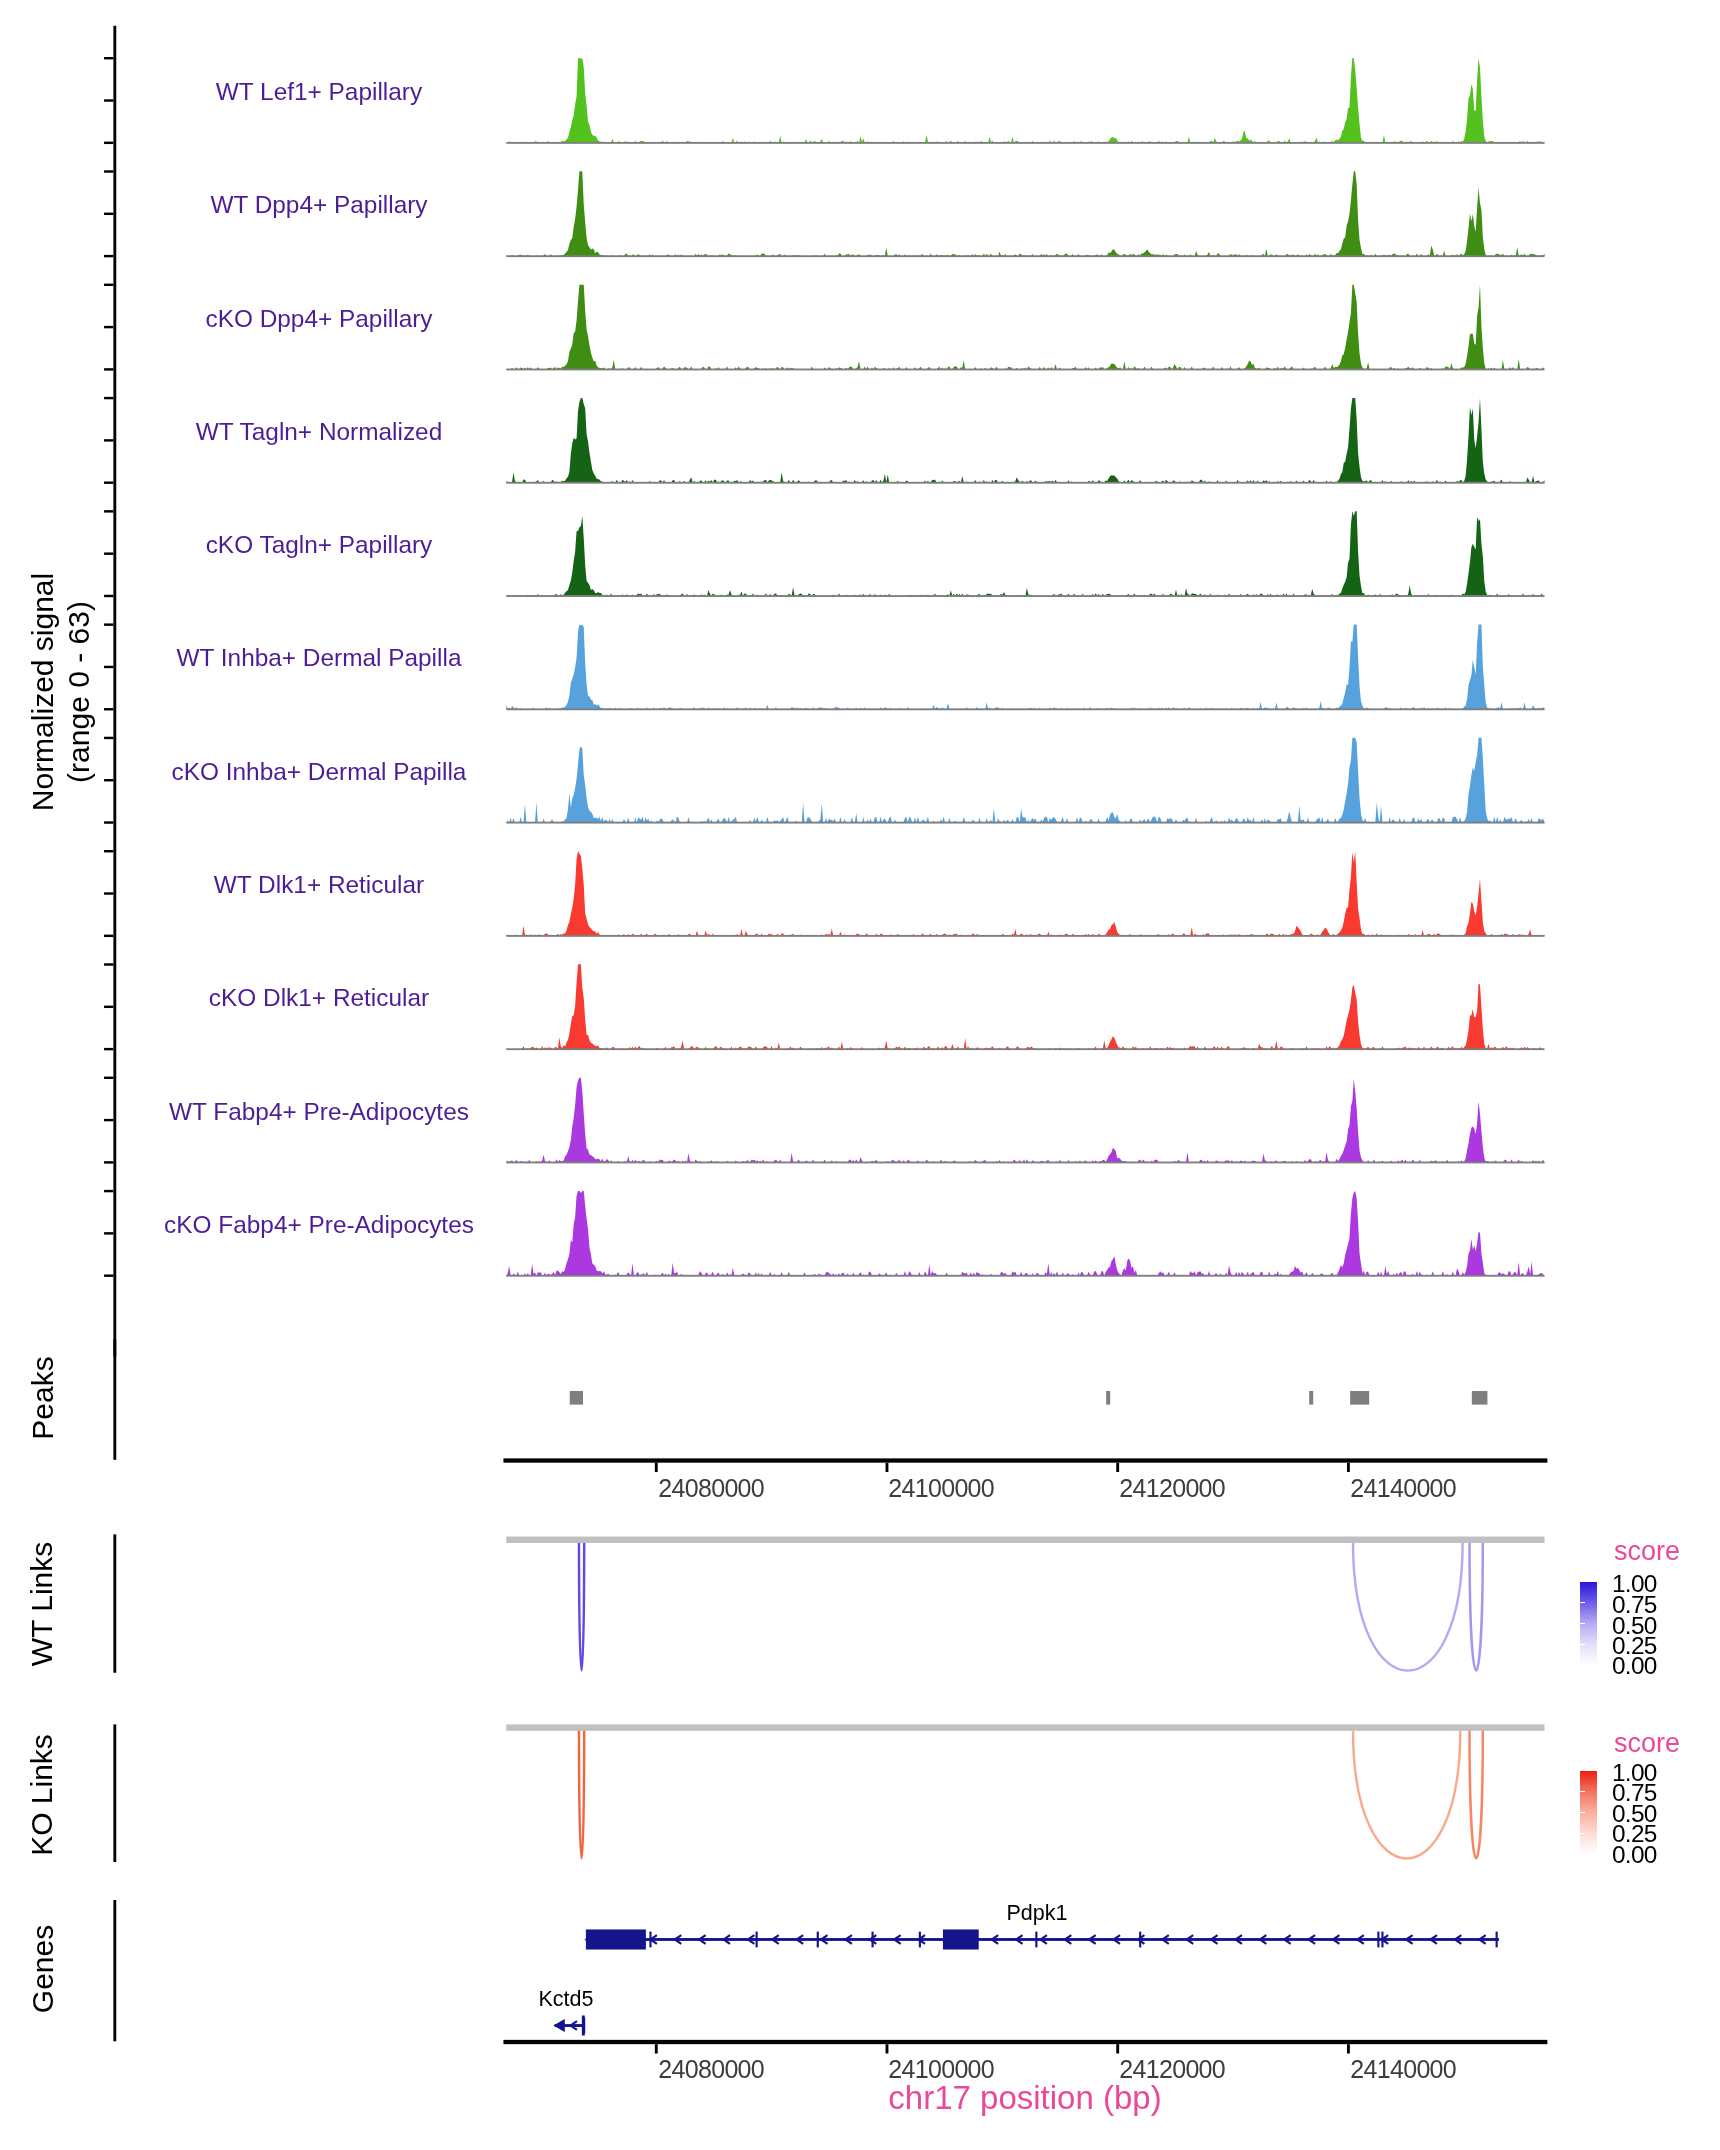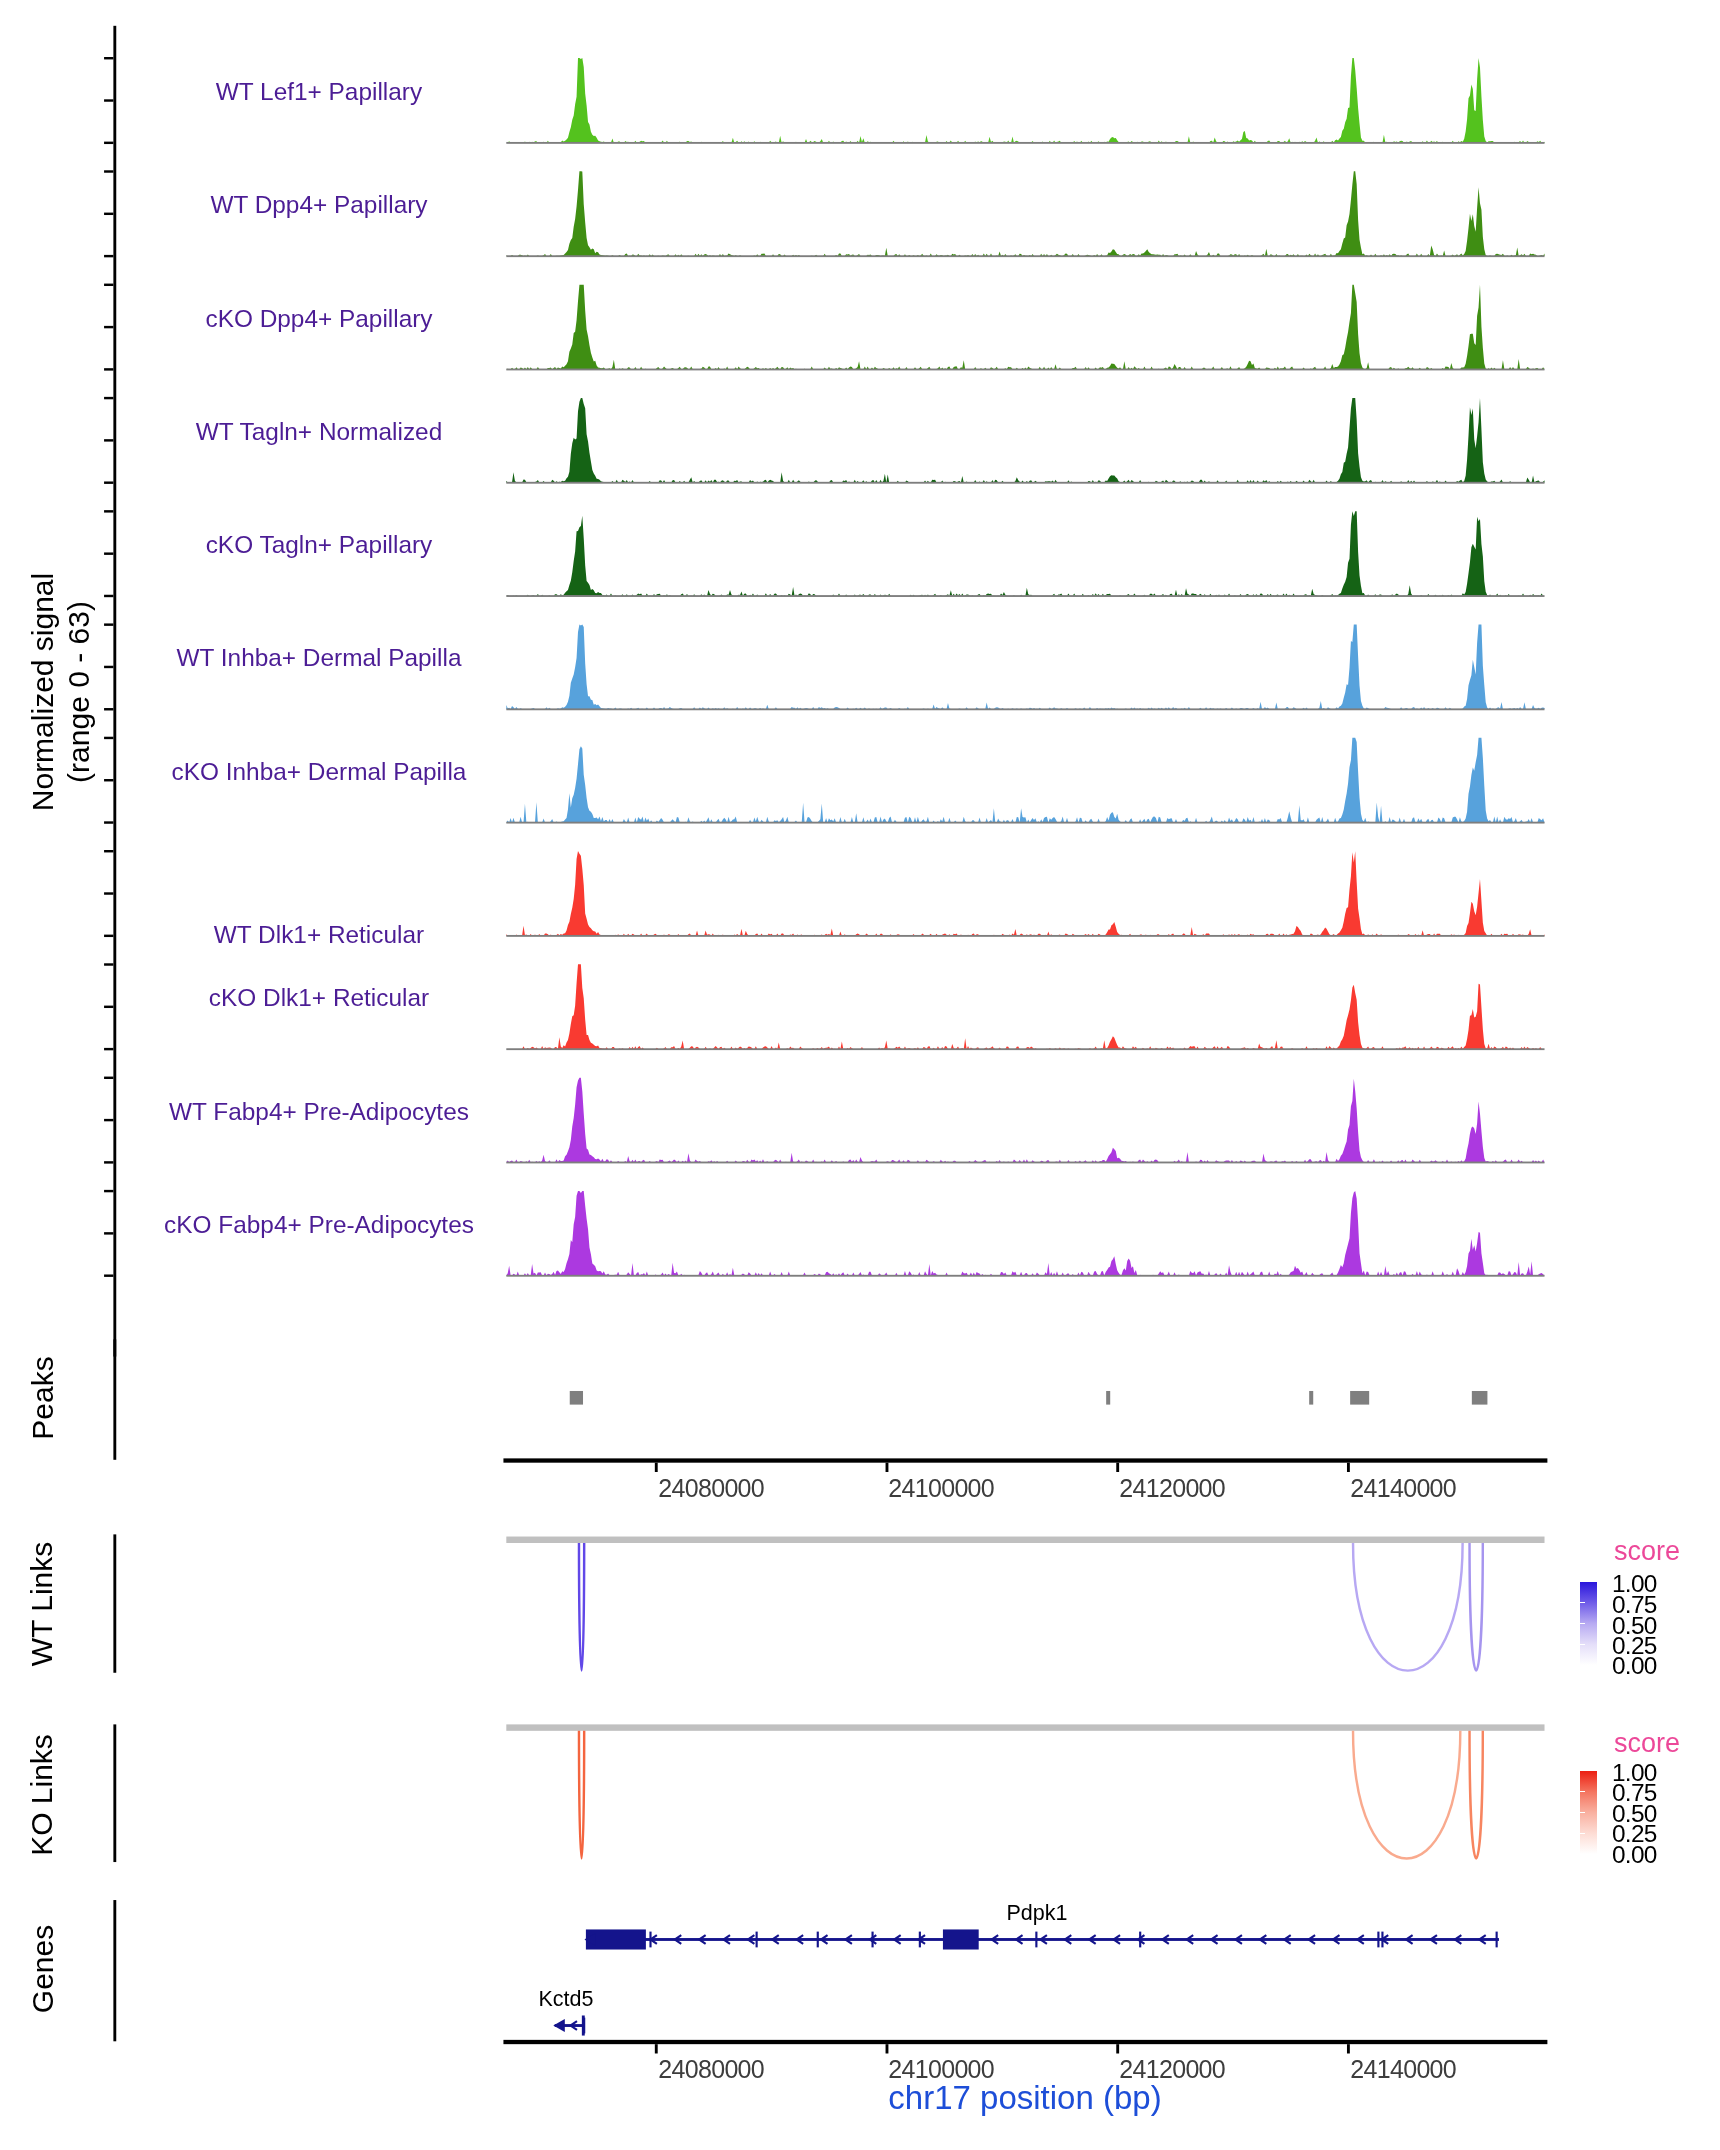--- a/index.html
+++ b/index.html
@@ -3,21 +3,21 @@
 <meta charset="utf-8">
 <style>
   html,body{margin:0;padding:0;background:#ffffff;}
   body{width:1721px;height:2151px;position:relative;font-family:"Liberation Sans",sans-serif;overflow:hidden;}
   #stage{position:absolute;left:0;top:0;width:1721px;height:2151px;}
   svg#chart-svg{position:absolute;left:0;top:0;}
   .track-label{position:absolute;left:68px;width:502px;text-align:center;font-size:24.4px;color:#4c1d95;white-space:nowrap;}
   .rot-label{position:absolute;transform:rotate(-90deg);text-align:center;font-size:30px;color:#000;white-space:nowrap;}
   .rot-label.two-line{font-size:30px;line-height:36px;}
   .tick-label{position:absolute;width:215px;text-align:right;font-size:25px;color:#3d3d3d;letter-spacing:-0.7px;}
-  .axis-title{position:absolute;width:574px;text-align:center;font-size:33px;color:#1d4ed8;}
+  .axis-title{position:absolute;width:574px;text-align:center;font-size:33px;color:#ec4899;}
   .legend{position:absolute;}
   .legend .legend-title{position:absolute;font-size:27px;color:#ec4899;}
   .legend .legend-bar{position:absolute;width:17px;height:83px;}
   .legend .legend-bar.wt{background:linear-gradient(to bottom,#2a16dc 0%,#6f5ce8 25%,#b7aaf2 50%,#e4def9 75%,#ffffff 100%);}
   .legend .legend-bar.ko{background:linear-gradient(to bottom,#ec1f12 0%,#f4745f 25%,#f9b0a0 50%,#fddcd4 75%,#ffffff 100%);}
   .legend .legend-bar .bar-tick{position:absolute;left:0;width:5px;height:1.4px;background:#ffffff;}
   .legend .legend-tick{position:absolute;font-size:24.4px;color:#000;letter-spacing:-0.7px;}
   .gene-label{position:absolute;font-size:21.5px;color:#000;white-space:nowrap;}
 </style>
 </head>
@@ -203,21 +203,21 @@
   </div>
 
   <div id="html-overlays">
       <div class="track-label" style="top: 78px;">WT Lef1+ Papillary</div>
       <div class="track-label" style="top: 191px;">WT Dpp4+ Papillary</div>
       <div class="track-label" style="top: 305px;">cKO Dpp4+ Papillary</div>
       <div class="track-label" style="top: 418px;">WT Tagln+ Normalized</div>
       <div class="track-label" style="top: 531px;">cKO Tagln+ Papillary</div>
       <div class="track-label" style="top: 644px;">WT Inhba+ Dermal Papilla</div>
       <div class="track-label" style="top: 758px;">cKO Inhba+ Dermal Papilla</div>
-      <div class="track-label" style="top: 921px;">WT Dlk1+ Reticular</div>
+      <div class="track-label" style="top: 871px;">WT Dlk1+ Reticular</div>
       <div class="track-label" style="top: 984px;">cKO Dlk1+ Reticular</div>
       <div class="track-label" style="top: 1098px;">WT Fabp4+ Pre-Adipocytes</div>
       <div class="track-label" style="top: 1211px;">cKO Fabp4+ Pre-Adipocytes</div>
       <div class="tick-label" style="left: 549px; top: 1474px;">24080000</div>
       <div class="tick-label" style="left: 779px; top: 1474px;">24100000</div>
       <div class="tick-label" style="left: 1010px; top: 1474px;">24120000</div>
       <div class="tick-label" style="left: 1241px; top: 1474px;">24140000</div>
       <div class="tick-label" style="left: 549px; top: 2055px;">24080000</div>
       <div class="tick-label" style="left: 779px; top: 2055px;">24100000</div>
       <div class="tick-label" style="left: 1010px; top: 2055px;">24120000</div>

